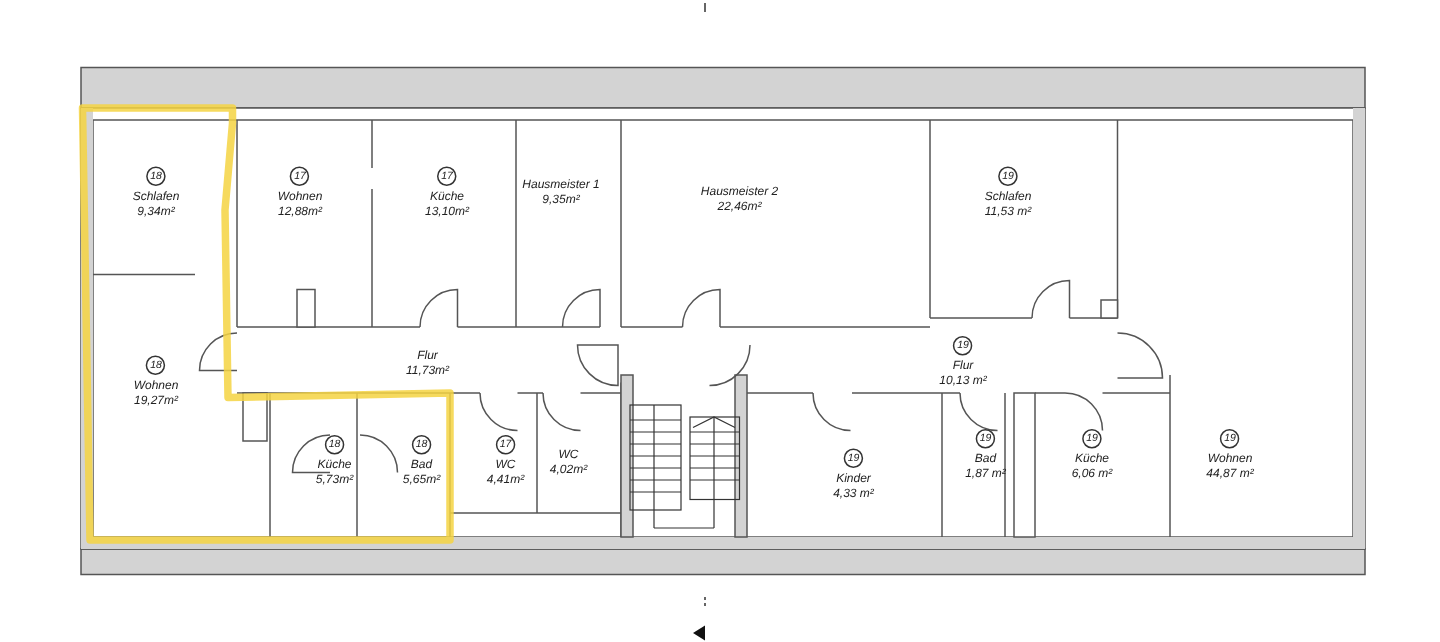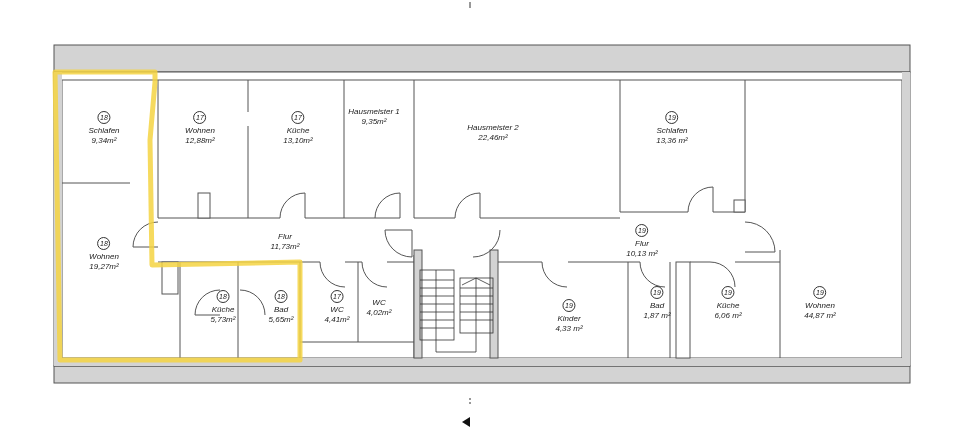--- a/index.html
+++ b/index.html
@@ -104,23 +104,23 @@
     <line x1="460" y1="320" x2="493" y2="320"></line>
     <polyline points="462,285 476,278 490,285"></polyline>
   </g>
 
   <path d="M55 72 L155 72 L155 82 L150 140 L152 265 L300 262 L300 360 L60 360 Z" fill="none" stroke="#f5d442" stroke-width="5" stroke-linejoin="round" opacity="0.85"></path>
 </svg>
 
 <div class="lbl" style="left:104px;top:111px"><span class="num">18</span><br><span>Schlafen</span><br><span>9,34m²</span></div>
 <div class="lbl" style="left:200px;top:111px"><span class="num">17</span><br><span>Wohnen</span><br><span>12,88m²</span></div>
 <div class="lbl" style="left:298px;top:111px"><span class="num">17</span><br><span>Küche</span><br><span>13,10m²</span></div>
-<div class="lbl" style="left:374px;top:107px"><span>Hausmeister 1</span><br><span>9,35m²</span></div>
+<div class="lbl" style="left:374px;top:118px"><span>Hausmeister 1</span><br><span>9,35m²</span></div>
 <div class="lbl" style="left:493px;top:123px"><span>Hausmeister 2</span><br><span>22,46m²</span></div>
-<div class="lbl" style="left:672px;top:111px"><span class="num">19</span><br><span>Schlafen</span><br><span>13,36 m²</span></div>
+<div class="lbl" style="left:672px;top:111px"><span class="num">19</span><br><span>Schlafen</span><br><span>11,53 m²</span></div>
 <div class="lbl" style="left:285px;top:232px"><span>Flur</span><br><span>11,73m²</span></div>
 <div class="lbl" style="left:104px;top:237px"><span class="num">18</span><br><span>Wohnen</span><br><span>19,27m²</span></div>
 <div class="lbl" style="left:223px;top:290px"><span class="num">18</span><br><span>Küche</span><br><span>5,73m²</span></div>
 <div class="lbl" style="left:281px;top:290px"><span class="num">18</span><br><span>Bad</span><br><span>5,65m²</span></div>
 <div class="lbl" style="left:337px;top:290px"><span class="num">17</span><br><span>WC</span><br><span>4,41m²</span></div>
 <div class="lbl" style="left:379px;top:298px"><span>WC</span><br><span>4,02m²</span></div>
 <div class="lbl" style="left:642px;top:224px"><span class="num">19</span><br><span>Flur</span><br><span>10,13 m²</span></div>
 <div class="lbl" style="left:569px;top:299px"><span class="num">19</span><br><span>Kinder</span><br><span>4,33 m²</span></div>
 <div class="lbl" style="left:657px;top:286px"><span class="num">19</span><br><span>Bad</span><br><span>1,87 m²</span></div>
 <div class="lbl" style="left:728px;top:286px"><span class="num">19</span><br><span>Küche</span><br><span>6,06 m²</span></div>

